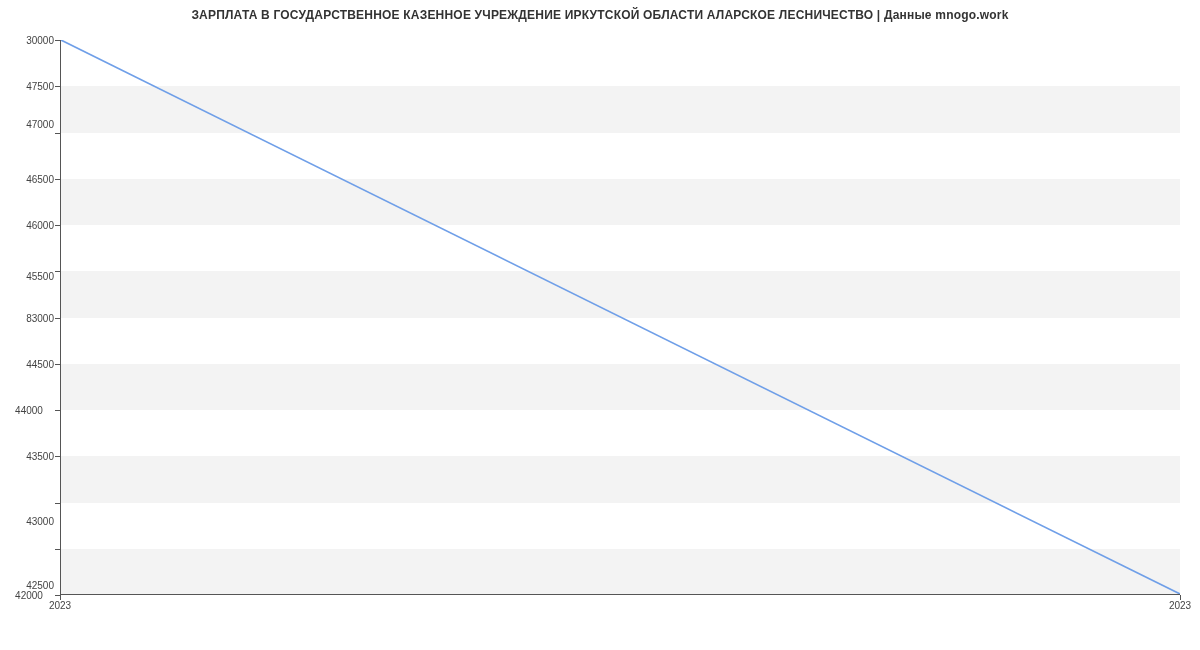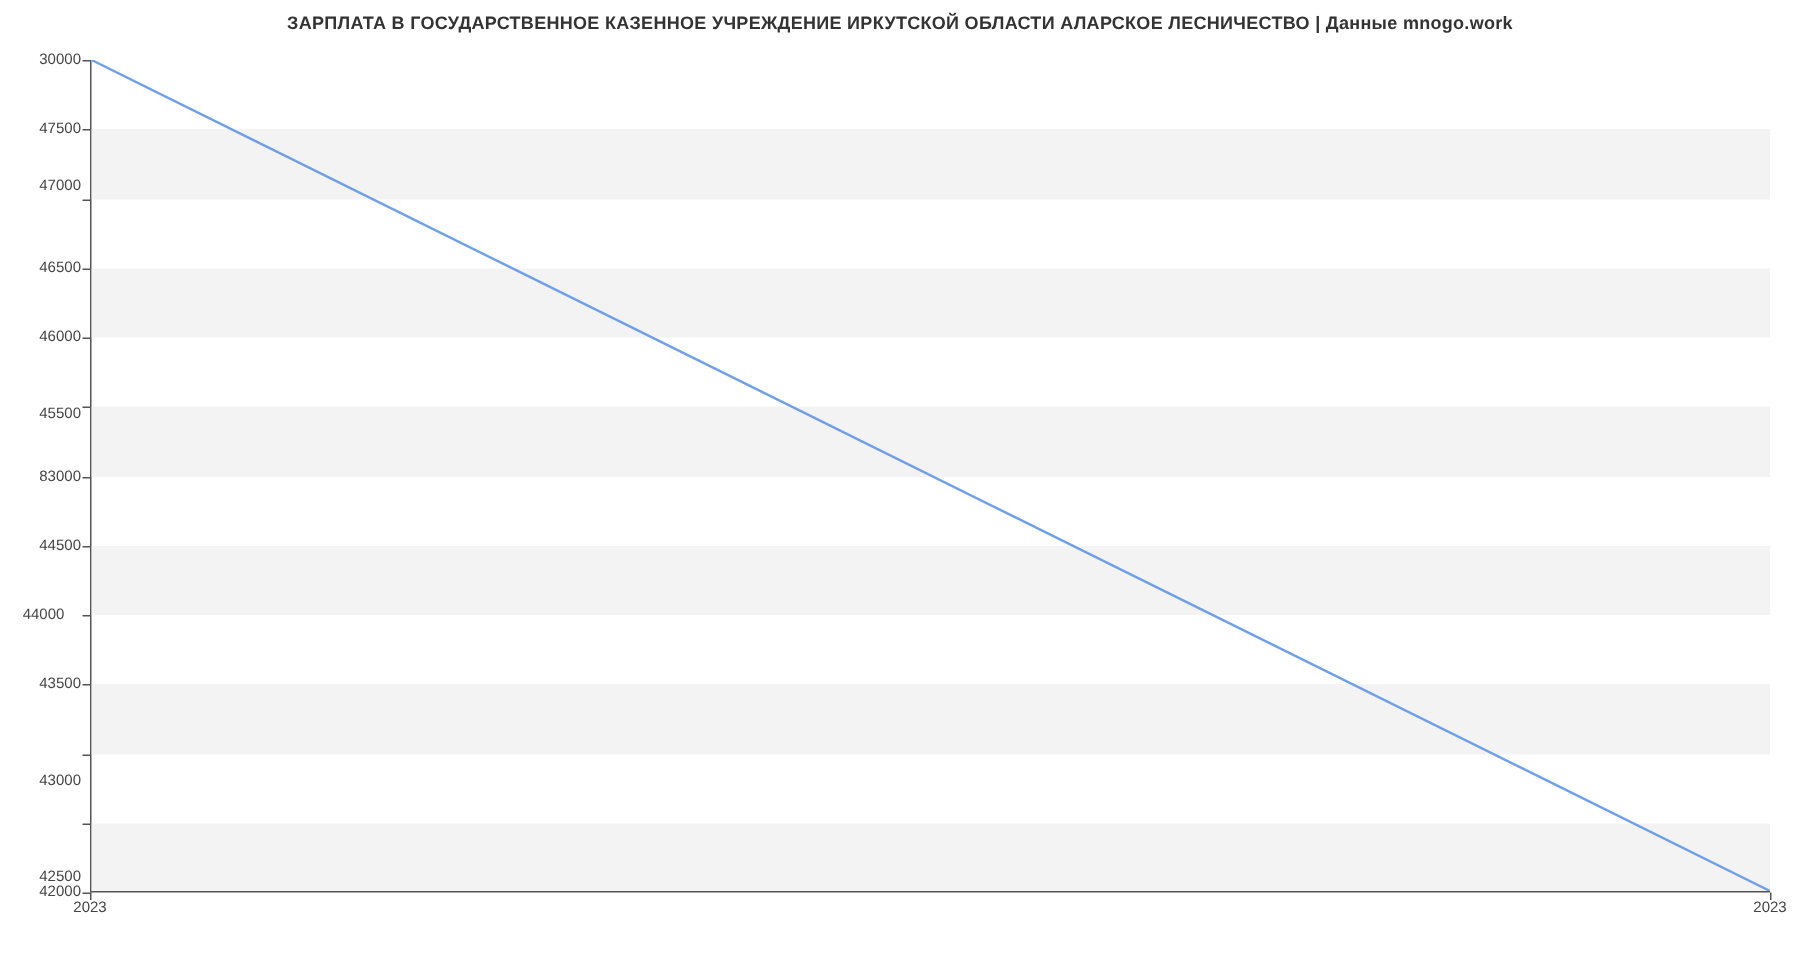--- a/index.html
+++ b/index.html
@@ -80,21 +80,21 @@
       <div class="band" style="top: 46.25px; height: 46.25px;"></div>
       <div class="band" style="top: 138.75px; height: 46.25px;"></div>
       <div class="band" style="top: 231.25px; height: 46.25px;"></div>
       <div class="band" style="top: 323.75px; height: 46.25px;"></div>
       <div class="band" style="top: 416.25px; height: 46.25px;"></div>
       <div class="band" style="top: 508.75px; height: 46.25px;"></div>
     <svg class="line-layer" id="line-layer" preserveAspectRatio="none" viewBox="0 0 1120 555">
         <path d="M0 0 L1120 555" fill="none" stroke="#6f9fe8" stroke-width="1.6"></path>
       </svg>
   </div>
-<div class="y-tick-label" style="top: 595px;">42000</div>
+<div class="y-tick-label" style="top: 595px; text-align: center;">42000</div>
     <div class="y-tick-mark" style="left: 55px; top: 595px; width: 5px; height: 1px;"></div>
     <div class="y-tick-label" style="top: 548.75px; margin-top: 36px;">42500</div>
     <div class="y-tick-mark" style="left: 55px; top: 548.75px; width: 5px; height: 1px;"></div>
     <div class="y-tick-label" style="top: 521px;">43000</div>
     <div class="y-tick-mark" style="left: 55px; top: 502.5px; width: 5px; height: 1px;"></div>
     <div class="y-tick-label" style="top: 456.25px;">43500</div>
     <div class="y-tick-mark" style="left: 55px; top: 456.25px; width: 5px; height: 1px;"></div>
     <div class="y-tick-label" style="top: 410px; text-align: center;">44000</div>
     <div class="y-tick-mark" style="left: 55px; top: 410px; width: 5px; height: 1px;"></div>
     <div class="y-tick-label" style="top: 363.75px;">44500</div>

